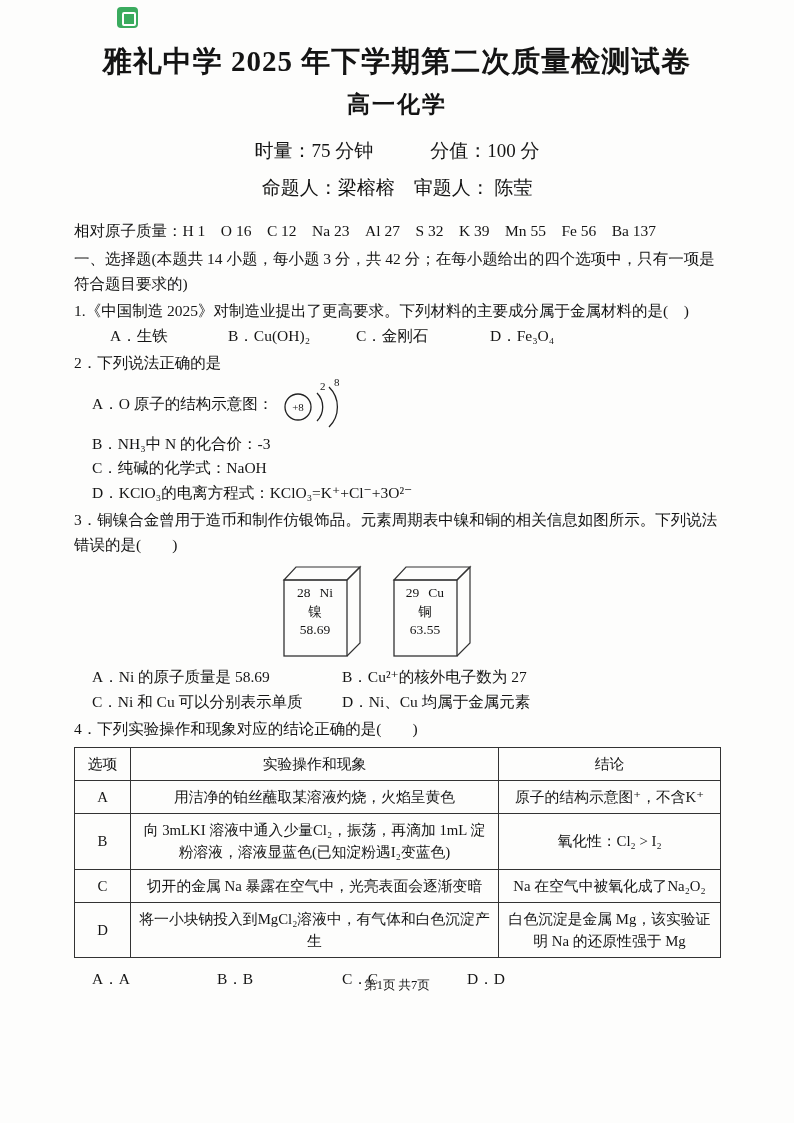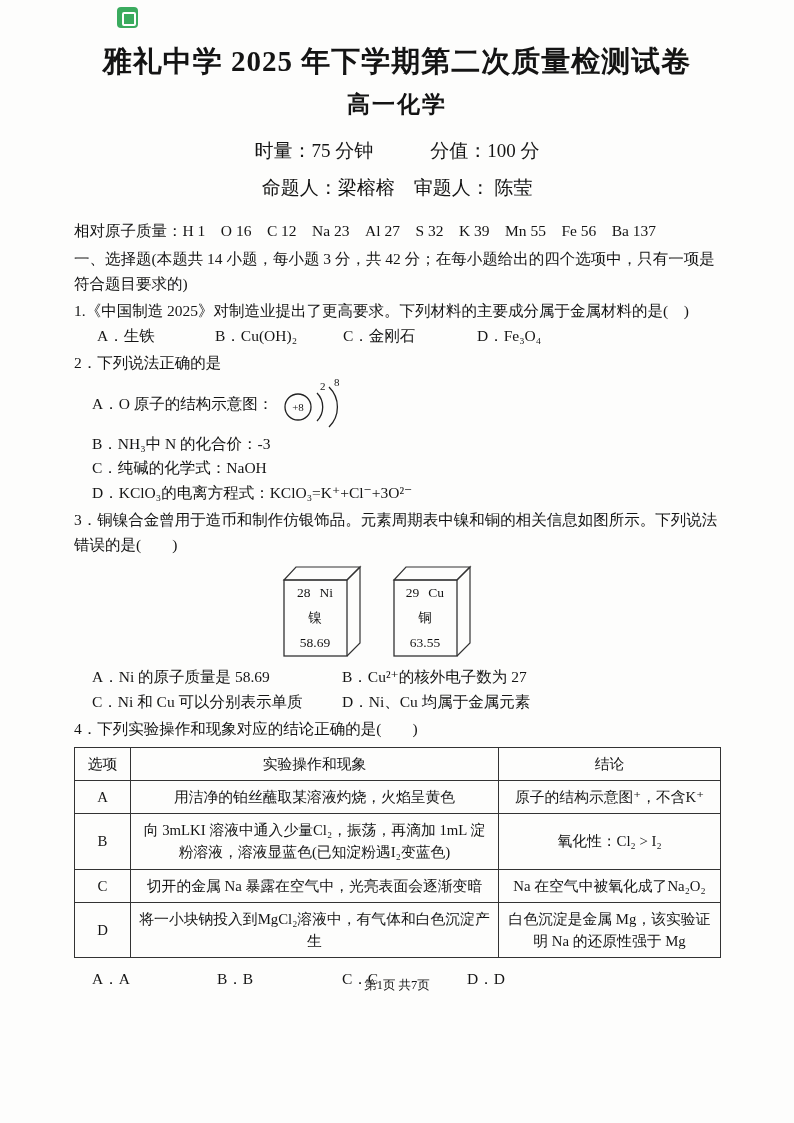--- a/index.html
+++ b/index.html
@@ -18,36 +18,36 @@
     border:2px solid #fff; border-radius:2px;
   }
   .title { text-align:center; padding-top:42px; font-size:29px; font-weight:bold; letter-spacing:1px; }
   .subject { text-align:center; font-size:23px; font-weight:bold; margin-top:7px; letter-spacing:2px; }
   .meta { text-align:center; font-size:19px; margin-top:18px; }
   .authors { margin-top:11px; }
   .content { padding:14px 74px 0; font-size:15.5px; line-height:1.58; }
   .masses { margin-top:4px; }
   .section { margin-top:4px; }
   .question { margin-top:3px; }
-  .optrow { display:flex; margin-left:23px; }
+  .optrow { display:flex; margin-left:36px; }
   .optrow span { display:inline-block; }
   .optrow .w1 { width:118px; }
   .optrow .w2 { width:128px; }
   .optrow .w3 { width:134px; }
   .q2opt { margin-left:18px; }
   .q2a { margin-left:18px; display:flex; align-items:center; }
   .atom-svg { margin-left:8px; }
   .atom-svg text { font-family:"Liberation Serif","DejaVu Serif",serif; fill:#141414; }
   .elem-row { display:flex; justify-content:center; gap:30px; margin:8px 40px 6px 0; }
   .elembox { position:relative; width:80px; height:94px; }
   .elembox svg { position:absolute; left:0; top:0; }
   .elem-text {
     position:absolute; left:2px; top:16px; width:62px; height:75px;
     display:flex; flex-direction:column; align-items:center; justify-content:space-between;
-    padding:4px 0 5px; font-size:13.5px; line-height:1.2;
+    padding:4px 0 18px; font-size:13.5px; line-height:1.2;
   }
   .elem-top { display:flex; gap:9px; align-items:baseline; }
   .q3opts { display:grid; grid-template-columns:250px 1fr; margin-left:18px; }
   table { border-collapse:collapse; margin-top:5px; width:646px; table-layout:fixed; }
   col.c1 { width:56px; } col.c2 { width:368px; } col.c3 { width:222px; }
   th,td { border:1px solid #333; padding:5px 8px; font-size:14.8px; font-weight:normal; text-align:center; vertical-align:middle; line-height:1.5; }
   tbody td:first-child { vertical-align:middle; }
   .ansrow { display:flex; margin:9px 0 0 18px; }
   .ansrow span { display:inline-block; width:125px; }
   .footer { position:absolute; top:977px; left:0; width:100%; text-align:center; font-size:12.5px; }

